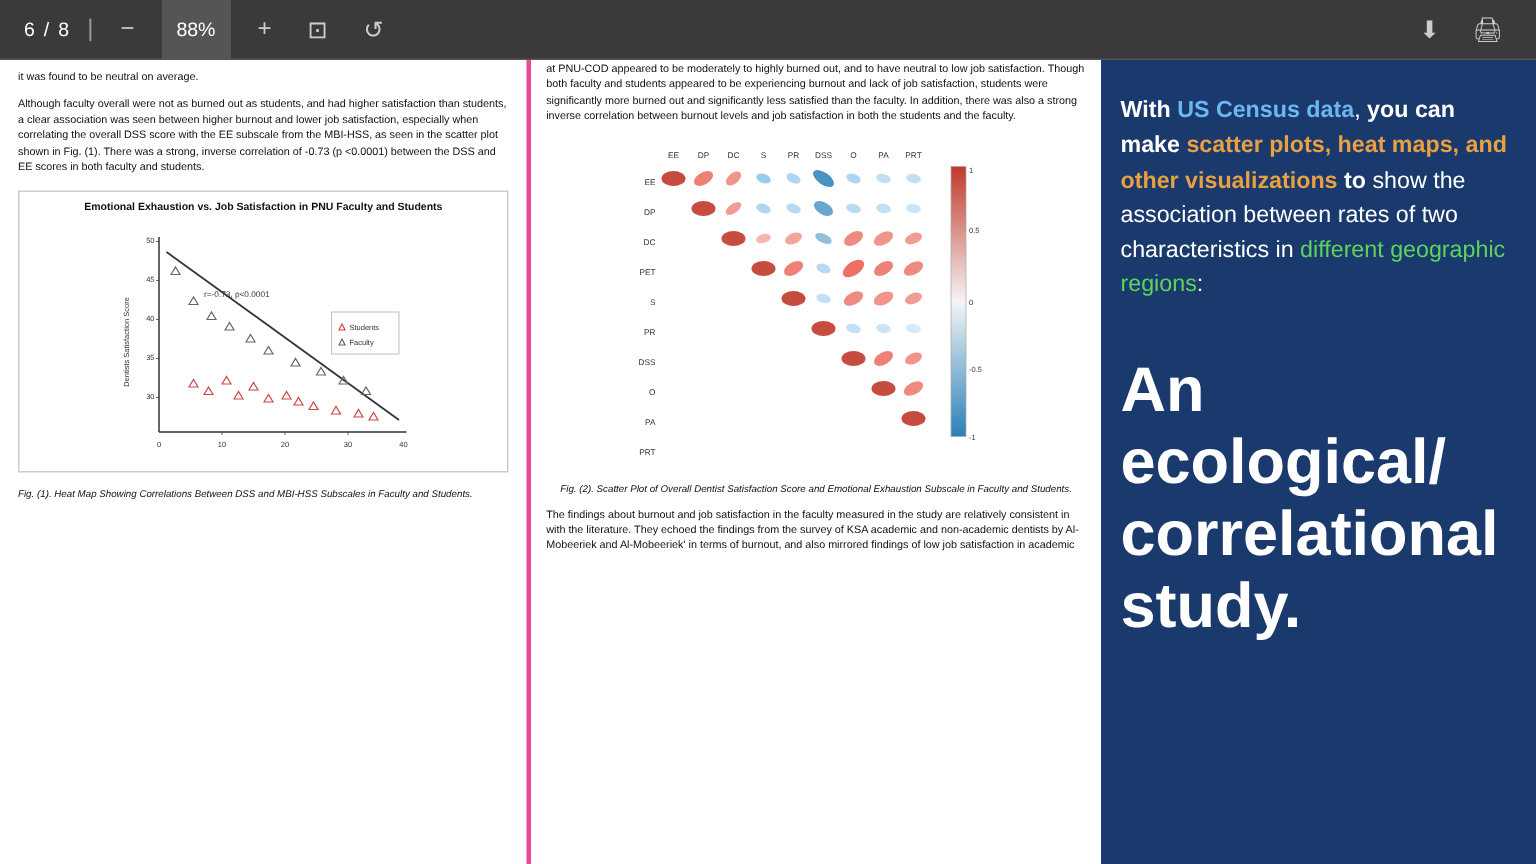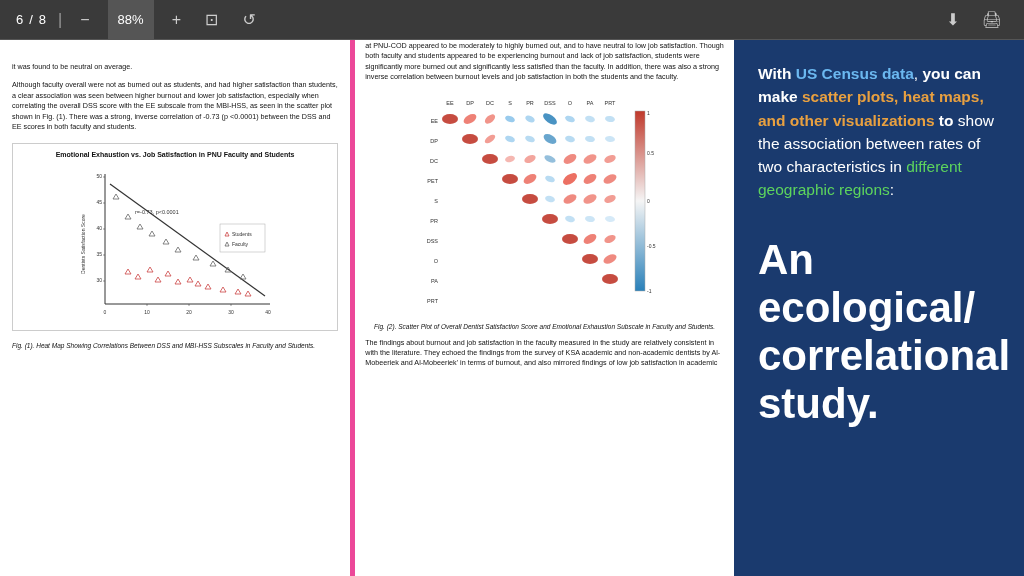--- a/index.html
+++ b/index.html
@@ -83,22 +83,22 @@
     .pdf-page {
       background: #fff;
       width: 100%;
       display: flex;
       overflow: hidden;
     }
 
     
     .pdf-col-left {
       flex: 1;
-      padding: 22px 12px;
-      border-right: 5px solid #ec4899;
+      padding: 6px 12px;
+      border-right: 3px solid #ec4899;
       overflow: hidden;
       font-size: 7.2px;
       line-height: 1.45;
       color: #111;
     }
 
     
     .pdf-col-right {
       flex: 1.1;
       padding: 1px 10px;
@@ -139,21 +139,21 @@
     .heatmap-area {
       text-align: center;
       margin: 6px 0;
     }
 
     
     .side-panel {
       width: 290px;
       background: #1a3a6e;
       flex-shrink: 0;
-      padding: 22px 24px;
+      padding: 22px 13px;
       overflow: hidden;
       display: flex;
       flex-direction: column;
       gap: 0;
     }
 
     .side-panel-text {
       color: #fff;
       font-size: 15.5px;
       font-weight: normal;

